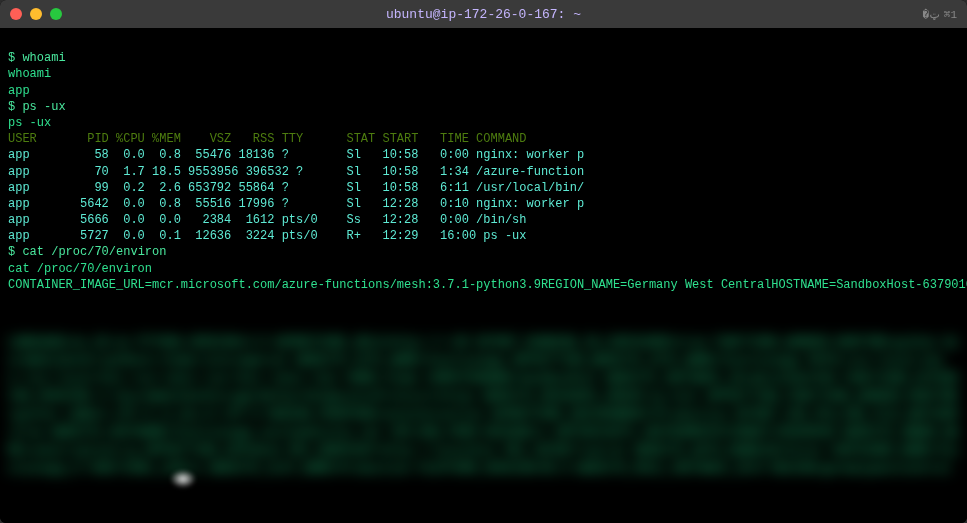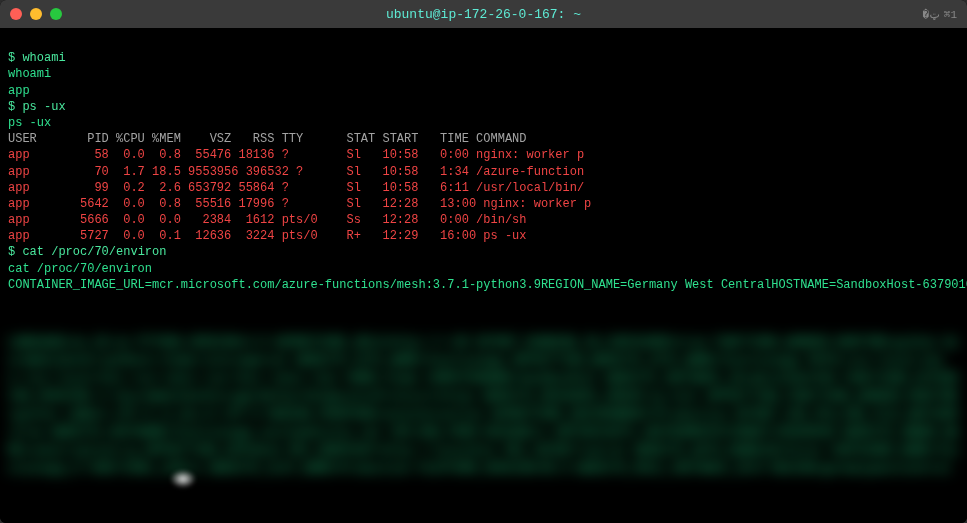--- a/index.html
+++ b/index.html
@@ -39,21 +39,21 @@
       width: 12px;
       height: 12px;
       border-radius: 50%;
     }
     .light.red { background: #ff5f56; }
     .light.yellow { background: #ffbd2e; }
     .light.green { background: #27c93f; }
     .title {
       flex: 1;
       text-align: center;
-      color: #5eead4;
+      color: #c4b5fd;
       font-size: 13px;
     }
     .titlebar-right {
       position: absolute;
       right: 10px;
       color: #888;
       font-size: 11px;
       display: flex;
       align-items: center;
       gap: 4px;
@@ -65,22 +65,22 @@
       padding: 6px 8px;
       line-height: 1.35;
       font-size: 12px;
       white-space: pre;
       overflow: hidden;
       position: relative;
     }
     .prompt { color: #4ae89e; }
     .cmd { color: #4ae89e; }
     .out { color: #2fe08f; }
-    .ps-header { color: #a3a3a3; }
-    .ps-row { color: #ef4444; }
+    .ps-header { color: #4d7c0f; }
+    .ps-row { color: #5eead4; }
     .blur-area {
       position: absolute;
       left: 0;
       right: 0;
       bottom: 0;
       height: 225px;
       overflow: hidden;
     }
     .blur-content {
       filter: blur(7px);
@@ -121,21 +121,21 @@
   <div class="terminal">
 <span class="prompt">$ </span><span class="cmd">whoami</span>
 <span class="out">whoami</span>
 <span class="out">app</span>
 <span class="prompt">$ </span><span class="cmd">ps -ux</span>
 <span class="out">ps -ux</span>
 <span class="ps-header">USER       PID %CPU %MEM    VSZ   RSS TTY      STAT START   TIME COMMAND</span>
 <span class="ps-row">app         58  0.0  0.8  55476 18136 ?        Sl   10:58   0:00 nginx: worker p</span>
 <span class="ps-row">app         70  1.7 18.5 9553956 396532 ?      Sl   10:58   1:34 /azure-function</span>
 <span class="ps-row">app         99  0.2  2.6 653792 55864 ?        Sl   10:58   6:11 /usr/local/bin/</span>
-<span class="ps-row">app       5642  0.0  0.8  55516 17996 ?        Sl   12:28   13:00 nginx: worker p</span>
+<span class="ps-row">app       5642  0.0  0.8  55516 17996 ?        Sl   12:28   0:10 nginx: worker p</span>
 <span class="ps-row">app       5666  0.0  0.0   2384  1612 pts/0    Ss   12:28   0:00 /bin/sh</span>
 <span class="ps-row">app       5727  0.0  0.1  12636  3224 pts/0    R+   12:29   16:00 ps -ux</span>
 <span class="prompt">$ </span><span class="cmd">cat /proc/70/environ</span>
 <span class="out">cat /proc/70/environ</span>
 <span class="out">CONTAINER_IMAGE_URL=mcr.microsoft.com/azure-functions/mesh:3.7.1-python3.9REGION_NAME=Germany West CentralHOSTNAME=SandboxHost-6379010991</span>
     <div class="blur-area">
       <div class="blur-content">LANGUAGE=en_US:en PYTHON_VERSION=3.9 ASPNETCORE_URLS=http://+:80 DOTNET_RUNNING_IN_CONTAINER=true FUNCTIONS_WORKER_RUNTIME=python AzureWebJobsScriptRoot=/home/site/wwwroot WEBSITE_SITE_NAME=functionapp APPSETTING_WEBSITE_SITE_NAME=functionapp PATH=/usr/local/sbin:/usr/local/bin:/usr/sbin:/usr/bin:/sbin:/bin HOME=/home COMPUTERNAME=SandboxHost WEBSITE_INSTANCE_ID=abc123def456 FUNCTIONS_EXTENSION_VERSION=~4 AzureWebJobsStorage=DefaultEndpointsProtocol=https WEBSITE_RESOURCE_GROUP=rg-test APPSETTING_FUNCTIONS_WORKER_RUNTIME=python LANG=C.UTF-8 LC_ALL=C.UTF-8 DEBIAN_FRONTEND=noninteractive ASPNETCORE_ENVIRONMENT=Production DOTNET_USE_POLLING_FILE_WATCHER=true WEBSITE_HOSTNAME=functionapp.azurewebsites.net SCM_RUN_FROM_PACKAGE=1 APPINSIGHTS_INSTRUMENTATIONKEY=00000000 WEBSITE_OWNER_NAME=subscription+rg APPSETTING_SCM=None MSI_ENDPOINT=http://localhost MSI_SECRET=secret WEBSITE_AUTH_ENABLED=False CONTAINER_NAME=functionapp_0 FUNCTIONS_LOGS=1 WEBSITE_SLOT_NAME=Production PLATFORM_VERSION=99.0 WEBSITE_ROLE_INSTANCE_ID=0 REGION=germanywestcentral</div>
       <div class="cursor"></div>
     </div>
   </div>

